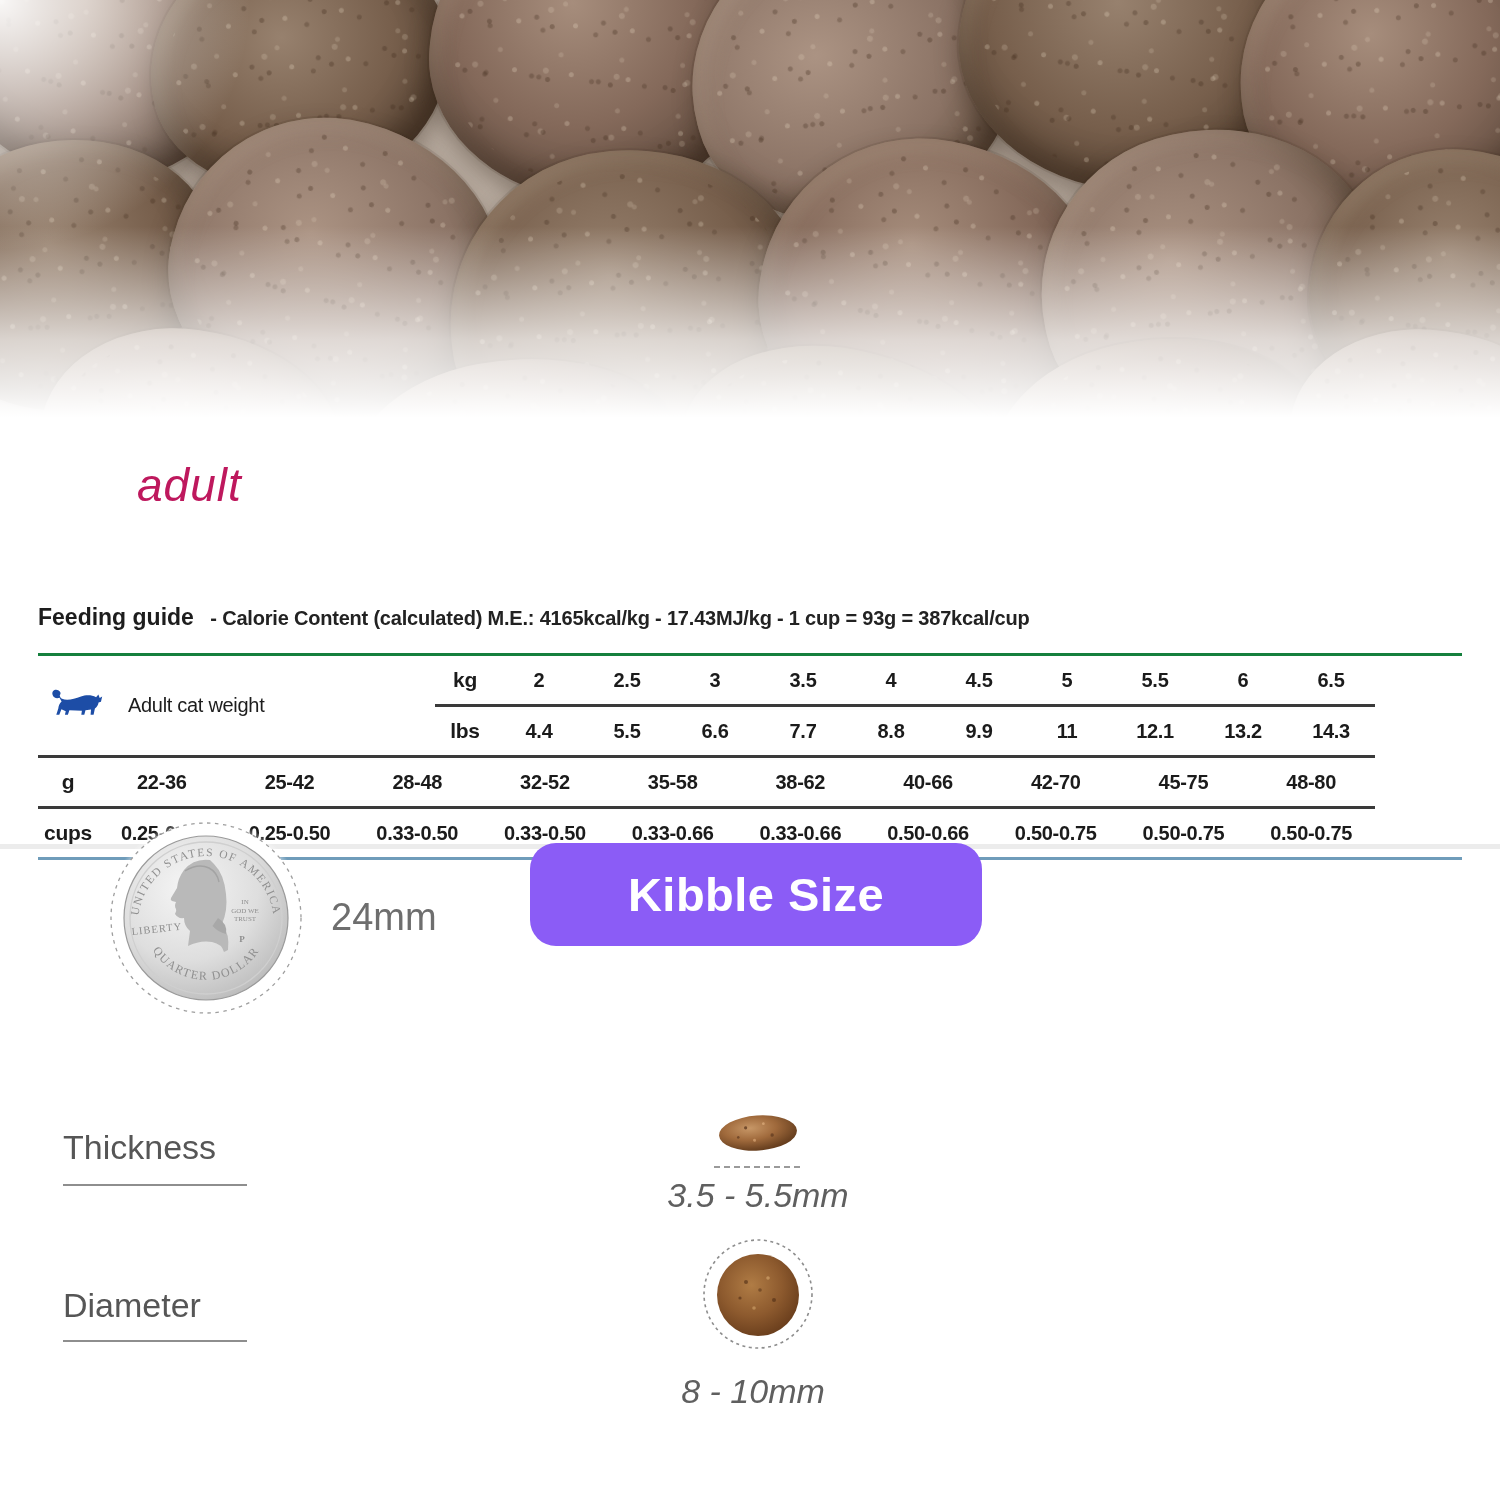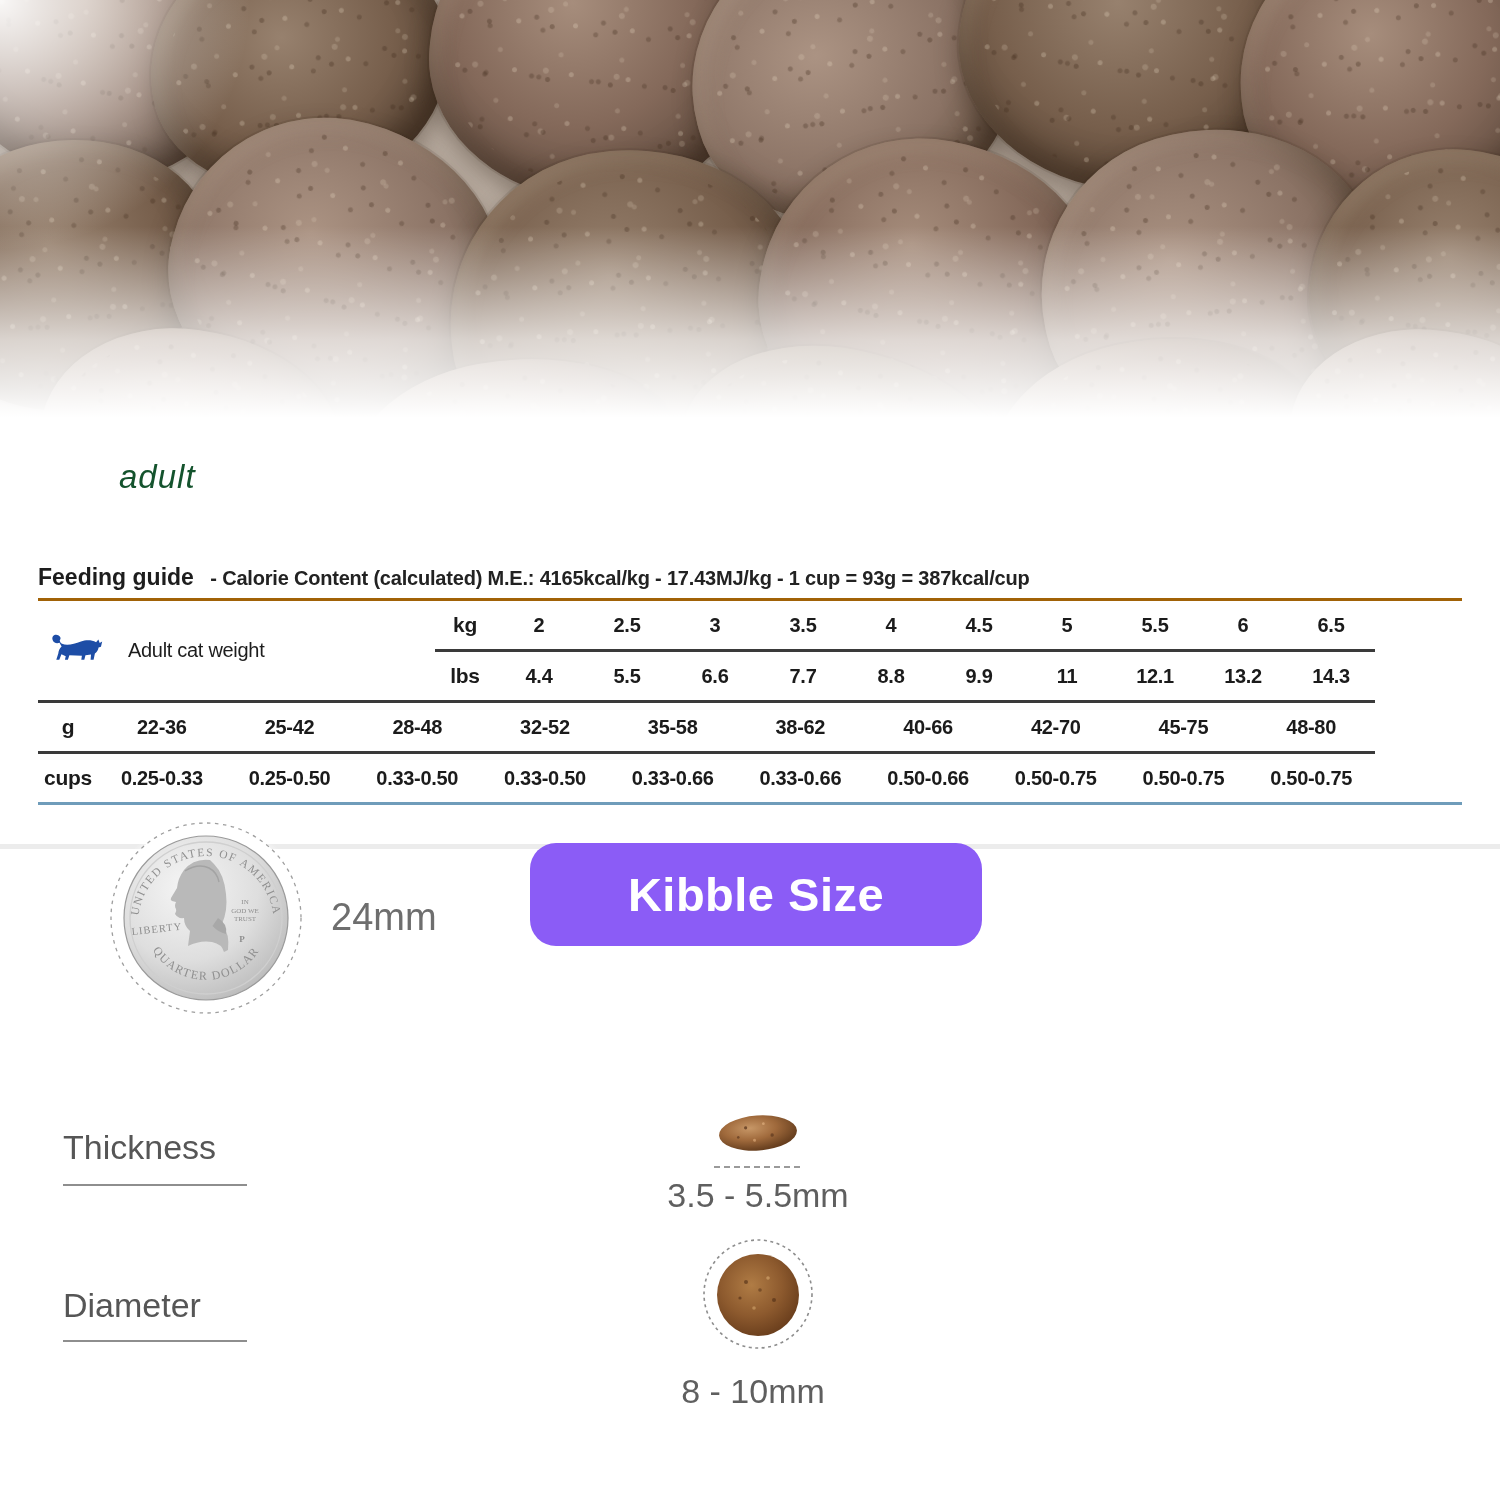--- a/index.html
+++ b/index.html
@@ -22,26 +22,26 @@
     background-size:57px 49px,63px 53px,71px 61px,53px 47px,67px 59px,61px 51px;}
   .ka{background:radial-gradient(ellipse at 42% 35%, #a68d7c 0%, #84695a 45%, #5e4a3d 78%, #4b3a2f 100%);}
   .kb{background:radial-gradient(ellipse at 45% 38%, #97816e 0%, #775f4c 48%, #554232 80%, #453424 100%);}
   .kc{background:radial-gradient(ellipse at 40% 40%, #ab9383 0%, #8b7365 50%, #63503f 82%, #503f30 100%);}
   .photo-fade{position:absolute;inset:0;
     background:
       radial-gradient(circle at 0% 0%, rgba(255,255,255,.95) 0%, rgba(255,255,255,0) 16%),
       linear-gradient(to bottom, rgba(255,255,255,0) 52%, rgba(255,255,255,.72) 78%, #fff 96%);}
 
   
-  .adult{position:absolute;left:119px;top:458px;font-size:33px;font-style:italic;
-         color:#14532d;letter-spacing:1px;}
+  .adult{position:absolute;left:137px;top:458px;font-size:46px;font-style:italic;
+         color:#be185d;letter-spacing:1px;}
 
   
   .feeding{position:absolute;left:38px;top:564px;width:1424px;}
-  .fg-header{padding-bottom:7px;border-bottom:3px solid #a16207;white-space:nowrap;}
+  .fg-header{padding-bottom:22px;border-bottom:3px solid #15803d;white-space:nowrap;margin-top:40px;}
   .fg-title{font-weight:700;font-size:23px;color:#1d1d1d;}
   .fg-sub{font-weight:600;font-size:20px;color:#222;margin-left:12px;letter-spacing:-.2px;}
   .fg-body{display:flex;}
   .fg-main{width:1337px;}
   .fg-section{display:flex;align-items:stretch;}
   .fg-section.sep{border-bottom:3px solid #3a3a3a;}
   .fg-label{width:385px;display:flex;align-items:center;gap:20px;padding-left:12px;
             font-size:20px;color:#1d1d1d;letter-spacing:-.3px;}
   .fg-grid{flex:1;}
   .grid-row{display:grid;grid-template-columns:60px repeat(10,1fr);height:48px;align-items:center;}
@@ -64,21 +64,21 @@
           color:#fff;font-size:47px;font-weight:600;letter-spacing:.5px;}
 
   
   .dim-label{position:absolute;font-size:34px;color:#565656;}
   .dim-label.th{left:63px;top:1128px;}
   .dim-label.dia{left:63px;top:1286px;}
   .dim-underline{position:absolute;left:63px;width:184px;height:2px;background:#8e8e8e;}
   .th-u{top:1184px;} .dia-u{top:1340px;}
   .th-kibble{position:absolute;left:712px;top:1110px;}
   .th-dash{position:absolute;left:714px;top:1166px;width:86px;border-top:2px dashed #9a9a9a;}
-  .dim-range{position:absolute;width:200px;text-align:center;font-size:34px;color:#5f5f5f;white-space:nowrap;}
+  .dim-range{position:absolute;width:200px;text-align:center;font-size:34px;color:#5f5f5f;white-space:nowrap;font-style:italic;}
   .th-r{left:658px;top:1176px;}
   .dia-r{left:653px;top:1372px;}
   .dia-kibble{position:absolute;left:702px;top:1238px;}
 
   .coin-text{font-family:"Liberation Serif",serif;fill:#8f8f8f;}
 </style>
 </head>
 <body>
 
 <div class="page">

